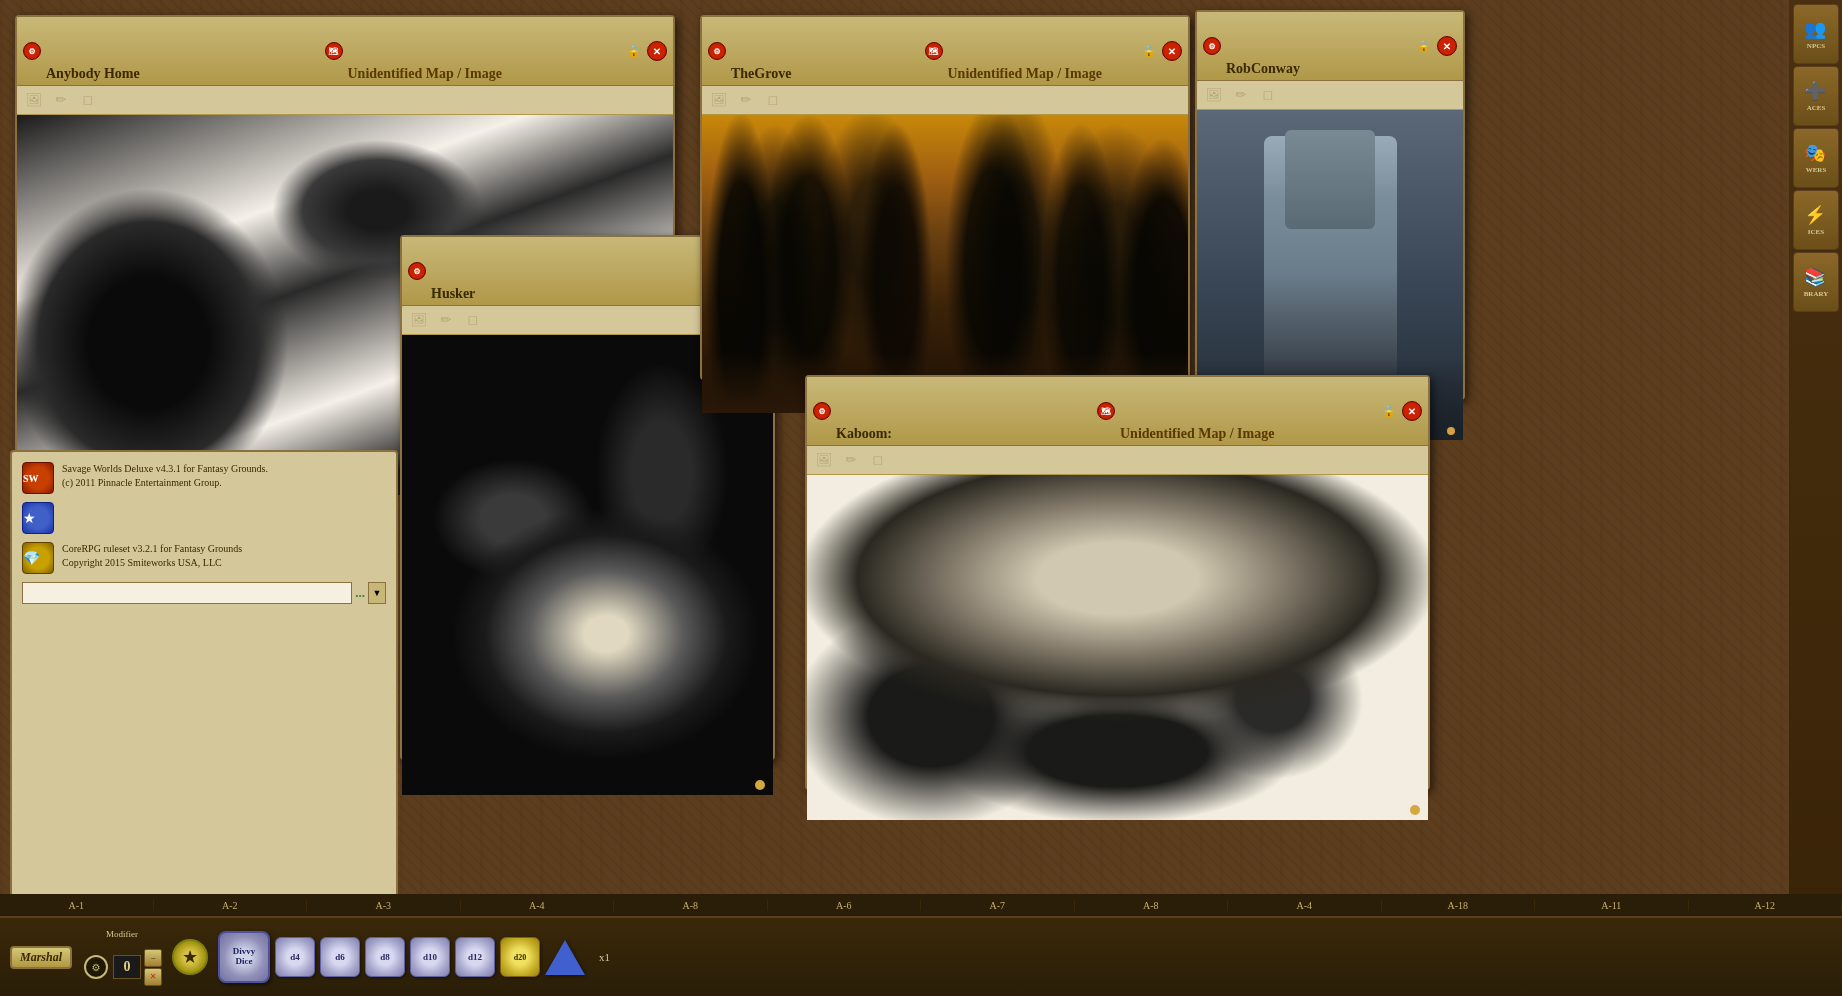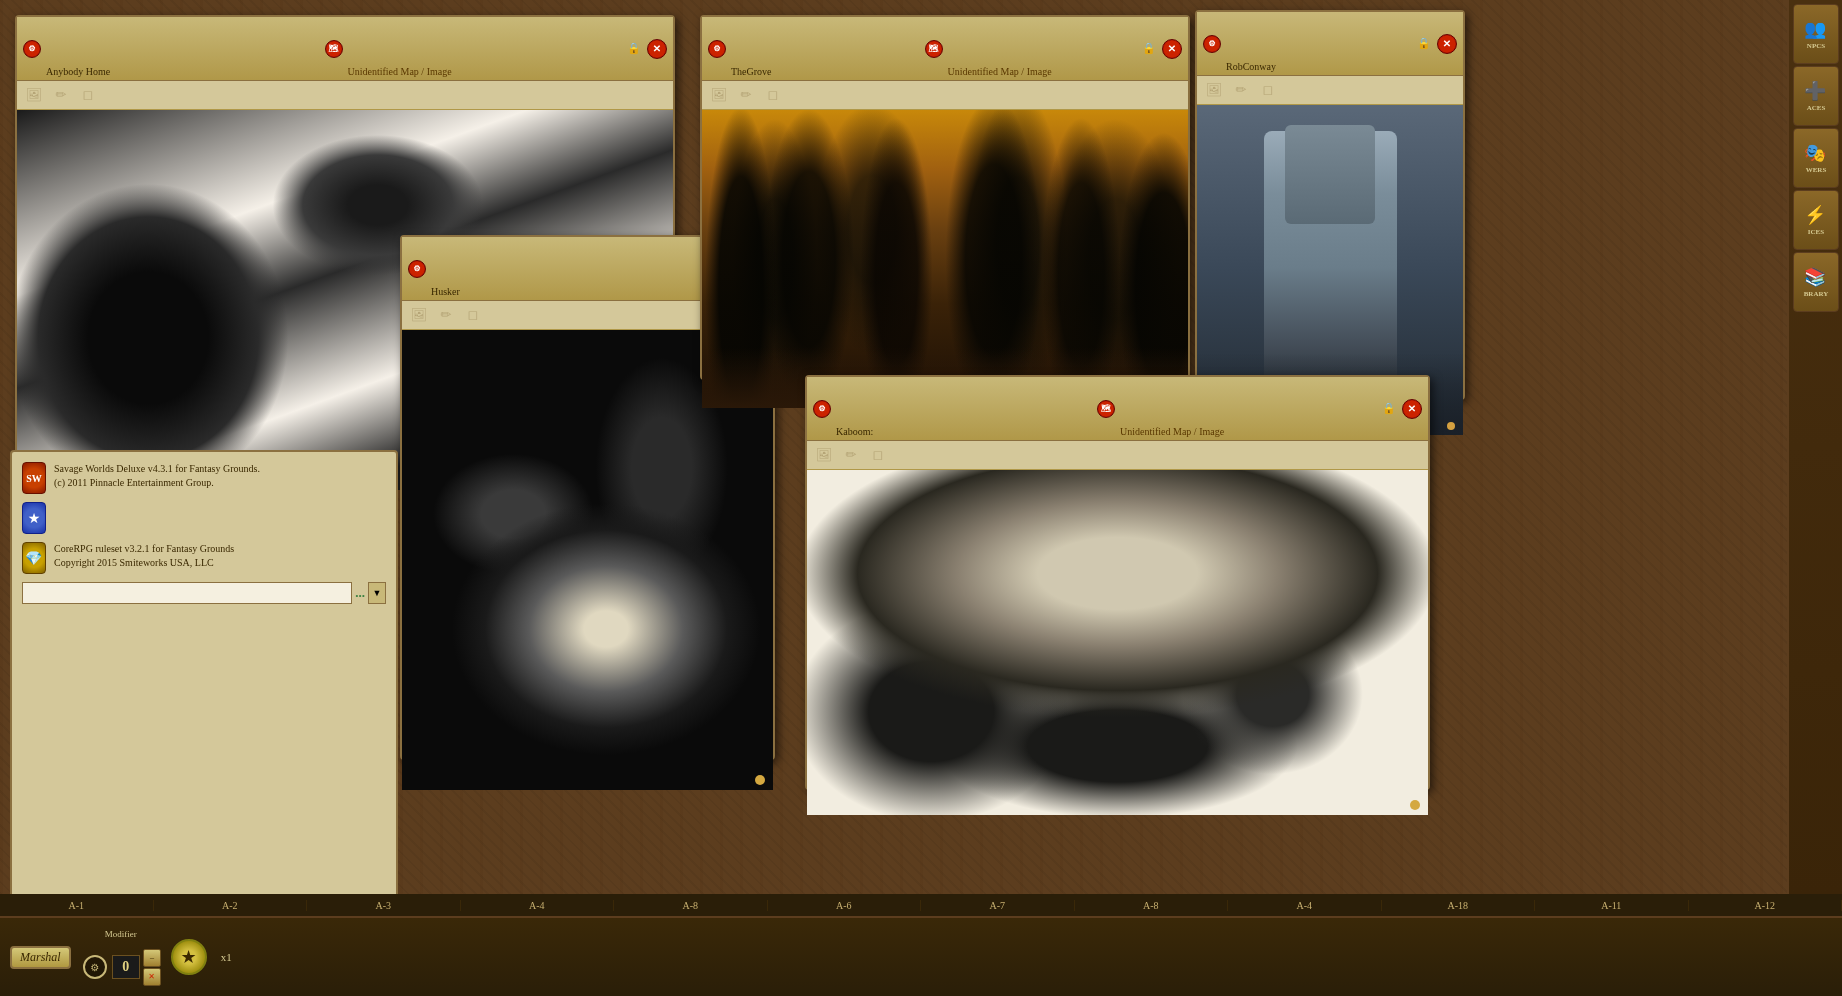--- a/index.html
+++ b/index.html
@@ -64,22 +64,22 @@
       display: flex;
       align-items: center;
       justify-content: center;
       color: white;
       font-size: 9px;
       font-weight: bold;
     }
 
     .window-title-text {
       flex: 1;
-      font-size: 10px;
-      font-weight: normal;
+      font-size: 14px;
+      font-weight: bold;
       color: #3a2800;
       white-space: nowrap;
       overflow: hidden;
       margin-top: 46px;
     }
 
     .window-lock-btn {
       width: 16px;
       height: 16px;
       display: flex;
@@ -150,27 +150,27 @@
     }
 
     .info-row {
       display: flex;
       align-items: flex-start;
       gap: 8px;
       margin-bottom: 8px;
     }
 
     .info-icon {
-      width: 24px;
+      width: 32px;
       height: 32px;
       flex-shrink: 0;
       border-radius: 4px;
       display: flex;
       align-items: center;
-      justify-content: center;
+      justify-content: flex-start;
       font-size: 14px;
     }
 
     .info-icon-sw {
       background: radial-gradient(circle, #c84000 50%, #881800 100%);
       border: 1px solid #661000;
     }
 
     .info-icon-star {
       background: radial-gradient(circle, #4060c8 50%, #1830a8 100%);
@@ -203,21 +203,21 @@
       gap: 10px;
       z-index: 30;
     }
 
     .marshal-badge {
       background: linear-gradient(180deg, #d4c878 0%, #b09840 100%);
       border: 2px solid #8b7040;
       border-radius: 4px;
       padding: 2px 8px;
       font-size: 12px;
-      font-weight: normal;
+      font-weight: bold;
       color: #3a2800;
       font-style: italic;
     }
 
     .modifier-group {
       display: flex;
       flex-direction: column;
       align-items: center;
       gap: 10px;
     }
@@ -726,20 +726,50 @@
       </div>
     </div>
   </div>
 
   <div style="display:flex; align-items:center; gap:3px;">
     <div style="width:36px; height:36px; border-radius:50%; background:radial-gradient(circle, #d4c040 30%, #a09010 70%); border:2px solid #808010; display:flex; align-items:center; justify-content:center;">
       <span style="color:#3a2800; font-size:18px;">★</span>
     </div>
   </div>
 
+  <div class="dice-area">
+
+    <div style="width:52px; height:52px; background:radial-gradient(circle, #d0d4e8 20%, #9090b8 60%, #7070a0 100%);
+                border:2px solid #5050a0; border-radius:8px; display:flex; align-items:center; justify-content:center; box-shadow: 2px 2px 4px rgba(0,0,0,0.5);">
+      <span style="font-size:9px; color:#202060; font-weight:bold; text-align:center; line-height:1.1;">Divvy<br>Dice</span>
+    </div>
+
+    <div class="dice">
+      <span>d4</span>
+    </div>
+    <div class="dice">
+      <span>d6</span>
+    </div>
+    <div class="dice">
+      <span>d8</span>
+    </div>
+    <div class="dice">
+      <span>d10</span>
+    </div>
+    <div class="dice">
+      <span>d12</span>
+    </div>
+    <div class="dice dice-yellow">
+      <span style="font-size:8px;">d20</span>
+    </div>
+
+    <div class="dice-blue-triangle">
+      <div class="triangle-shape"></div>
+    </div>
+  </div>
 
   <div style="display:flex; flex-direction:column; align-items:center; gap:1px; margin-left:4px;">
     <span class="multiply-x">x1</span>
   </div>
 
   <div style="flex:1;"></div>
 </div>
 
 <div class="right-sidebar">
   <div class="sidebar-btn">

